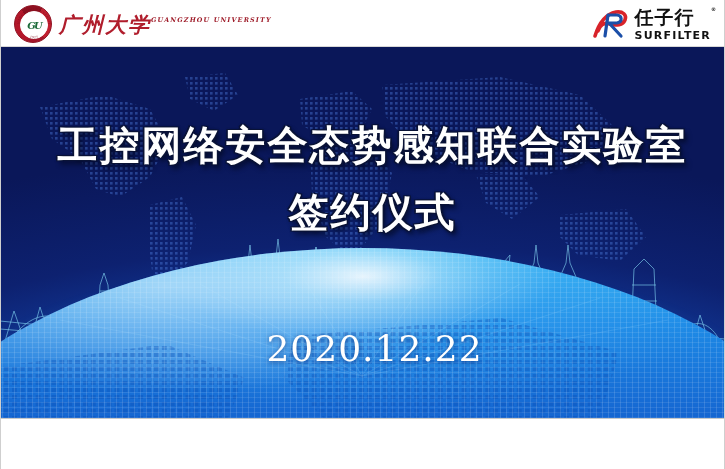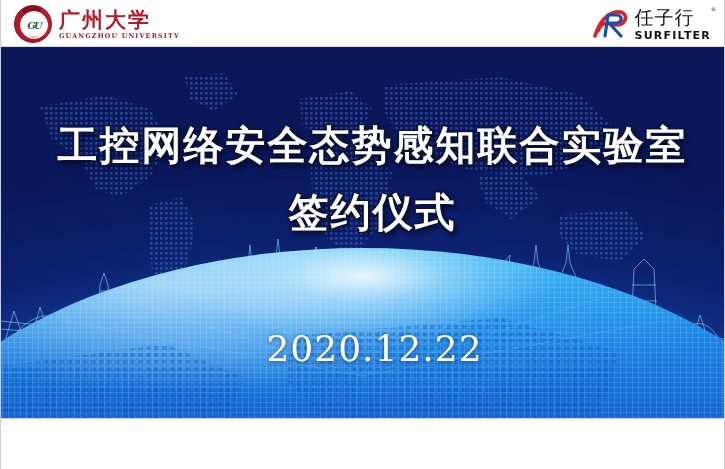--- a/index.html
+++ b/index.html
@@ -93,23 +93,24 @@
   .gzu-seal .arc-text text {
     font-family: "DejaVu Serif", "Liberation Serif", serif;
     font-size: 3.1px;
     fill: #7d0f1e;
     letter-spacing: 0.25px;
   }
 
   .gzu-text {
     margin-left: 7px;
     display: flex;
-    flex-direction: column;
+    flex-direction: row;
     justify-content: center;
     line-height: 1;
+    font-style: italic;
   }
   .gzu-cn {
     font-family: "DejaVu Serif", "Liberation Serif", serif;
     font-size: 21px;
     font-weight: bold;
     color: #b01d2c;
     letter-spacing: 2px;
     white-space: nowrap;
   }
   .gzu-en {
@@ -140,21 +141,21 @@
   }
   .sf-text {
     display: flex;
     flex-direction: column;
     line-height: 1;
     position: relative;
   }
   .sf-cn {
     font-family: "DejaVu Sans", "Liberation Sans", sans-serif;
     font-size: 19px;
-    font-weight: normal;
+    font-weight: bold;
     color: #111111;
     letter-spacing: 1px;
     white-space: nowrap;
   }
   .sf-reg {
     position: absolute;
     right: -6px;
     top: -1px;
     font-size: 5px;
     color: #111;

